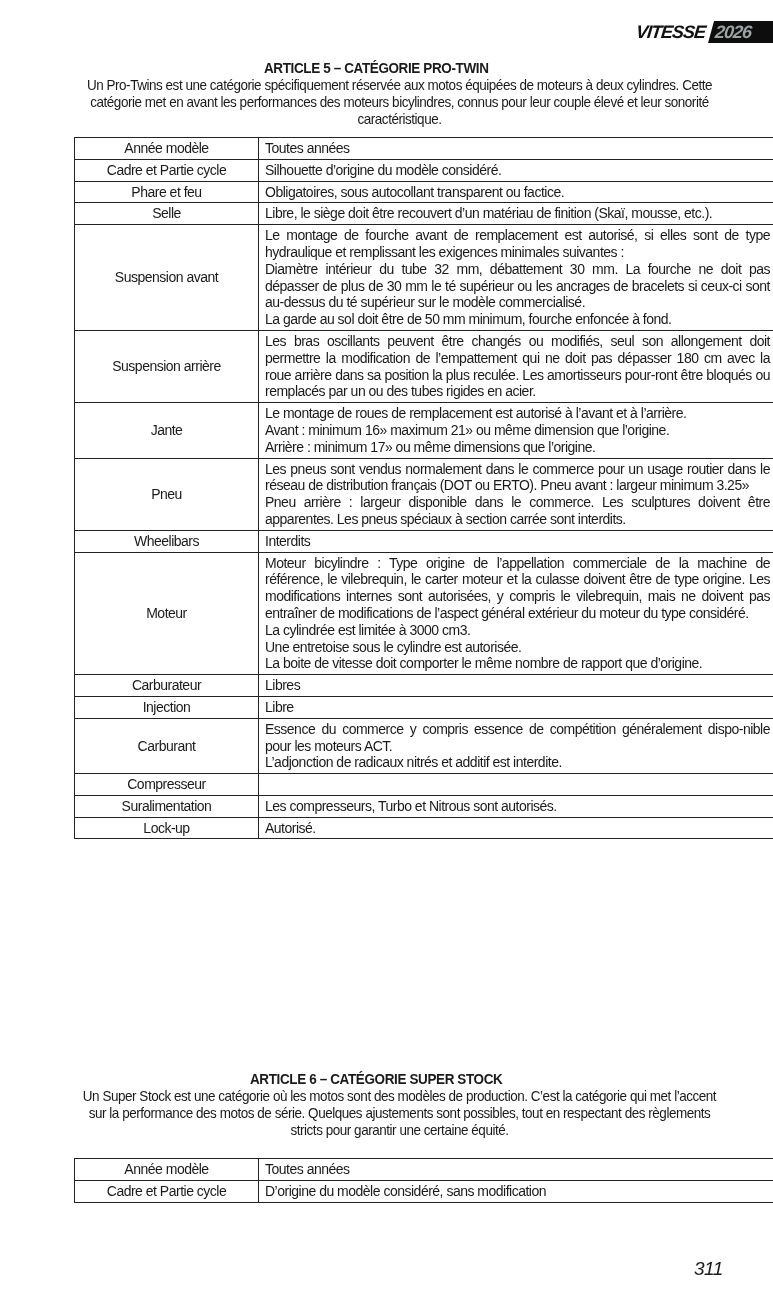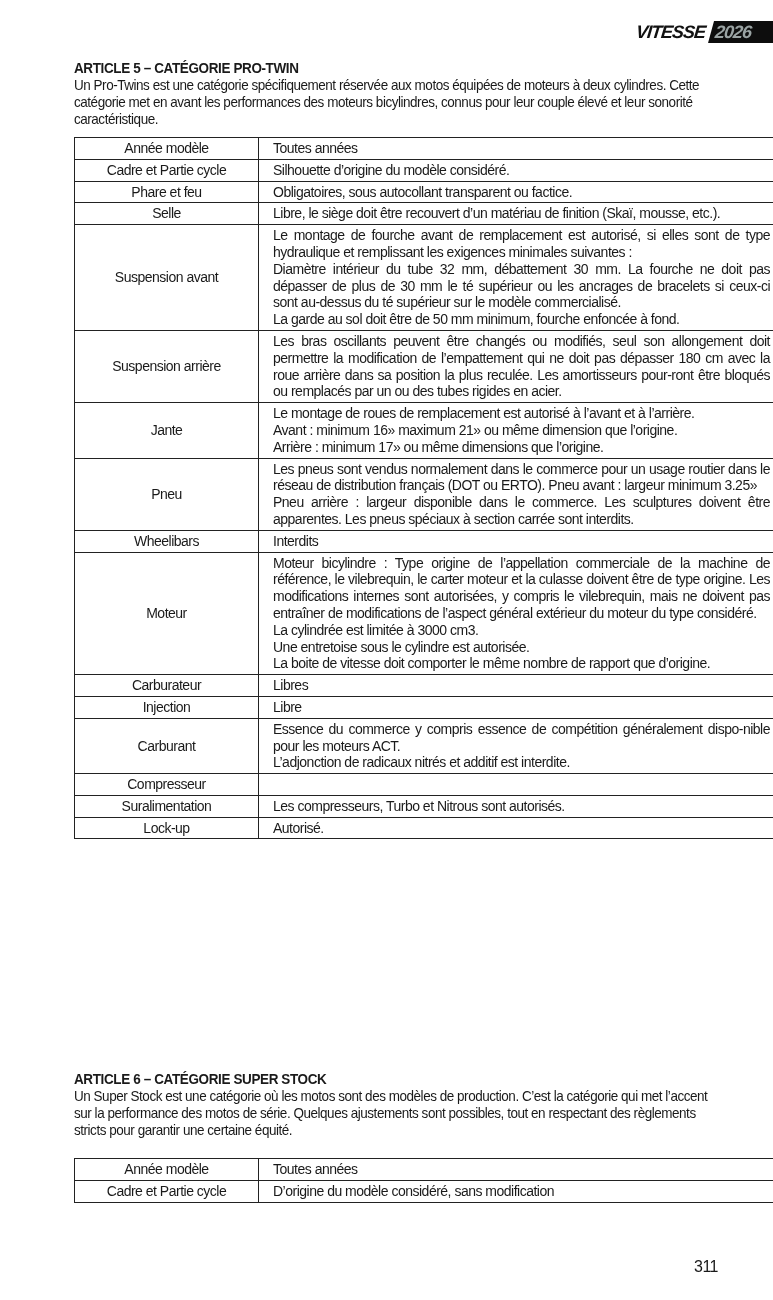--- a/index.html
+++ b/index.html
@@ -17,42 +17,42 @@
       padding-right: 3px;
     }
     .brand-year-box {
       flex: 1; height: 22px; background: #0d0d0d; display: flex; align-items: center;
       padding-left: 4px; clip-path: polygon(6px 0, 100% 0, 100% 100%, 0 100%);
     }
     .brand-year {
       font-weight: bold; font-style: italic; font-size: 18px; letter-spacing: -1px;
       color: #9aa3a3; transform: skewX(-6deg); padding-left: 3px;
     }
-    .article { position: absolute; left: 74px; width: 650px; }
+    .article { position: absolute; left: 74px; width: 650px; text-align: center; }
     .article-title {
       font-weight: bold; font-size: 14.5px; letter-spacing: -0.4px; line-height: 17px;
       margin: 0; transform: scaleX(0.93); transform-origin: left;
     }
     .article-intro {
       font-size: 14.5px; line-height: 17px; letter-spacing: -0.5px; margin: 0;
       width: 700px; transform: scaleX(0.93); transform-origin: left;
     }
     table.spec {
       position: absolute; left: 74px; width: 703px; border-collapse: collapse;
       font-size: 14px; letter-spacing: -0.5px;
     }
     table.spec td {
       border: 1.5px solid #222; padding: 2px 6px; vertical-align: middle;
       line-height: 16.8px;
     }
     table.spec td.label { width: 171px; text-align: center; }
     table.spec td.value { text-align: justify; }
-    .val-line { display: block; margin-left: 8px; }
+    .val-line { display: block; }
     .page-number {
-      position: absolute; left: 694px; top: 1258px; font-size: 16px; letter-spacing: -0.5px;
+      position: absolute; left: 694px; top: 1258px; font-size: 19px; letter-spacing: -0.5px; font-style: italic;
     }
   </style>
 </head>
 <body>
 
 <div class="header-band">
   <span class="brand-word">VITESSE</span>
   <span class="brand-year-box">
     <span class="brand-year">2026</span>
   </span>

